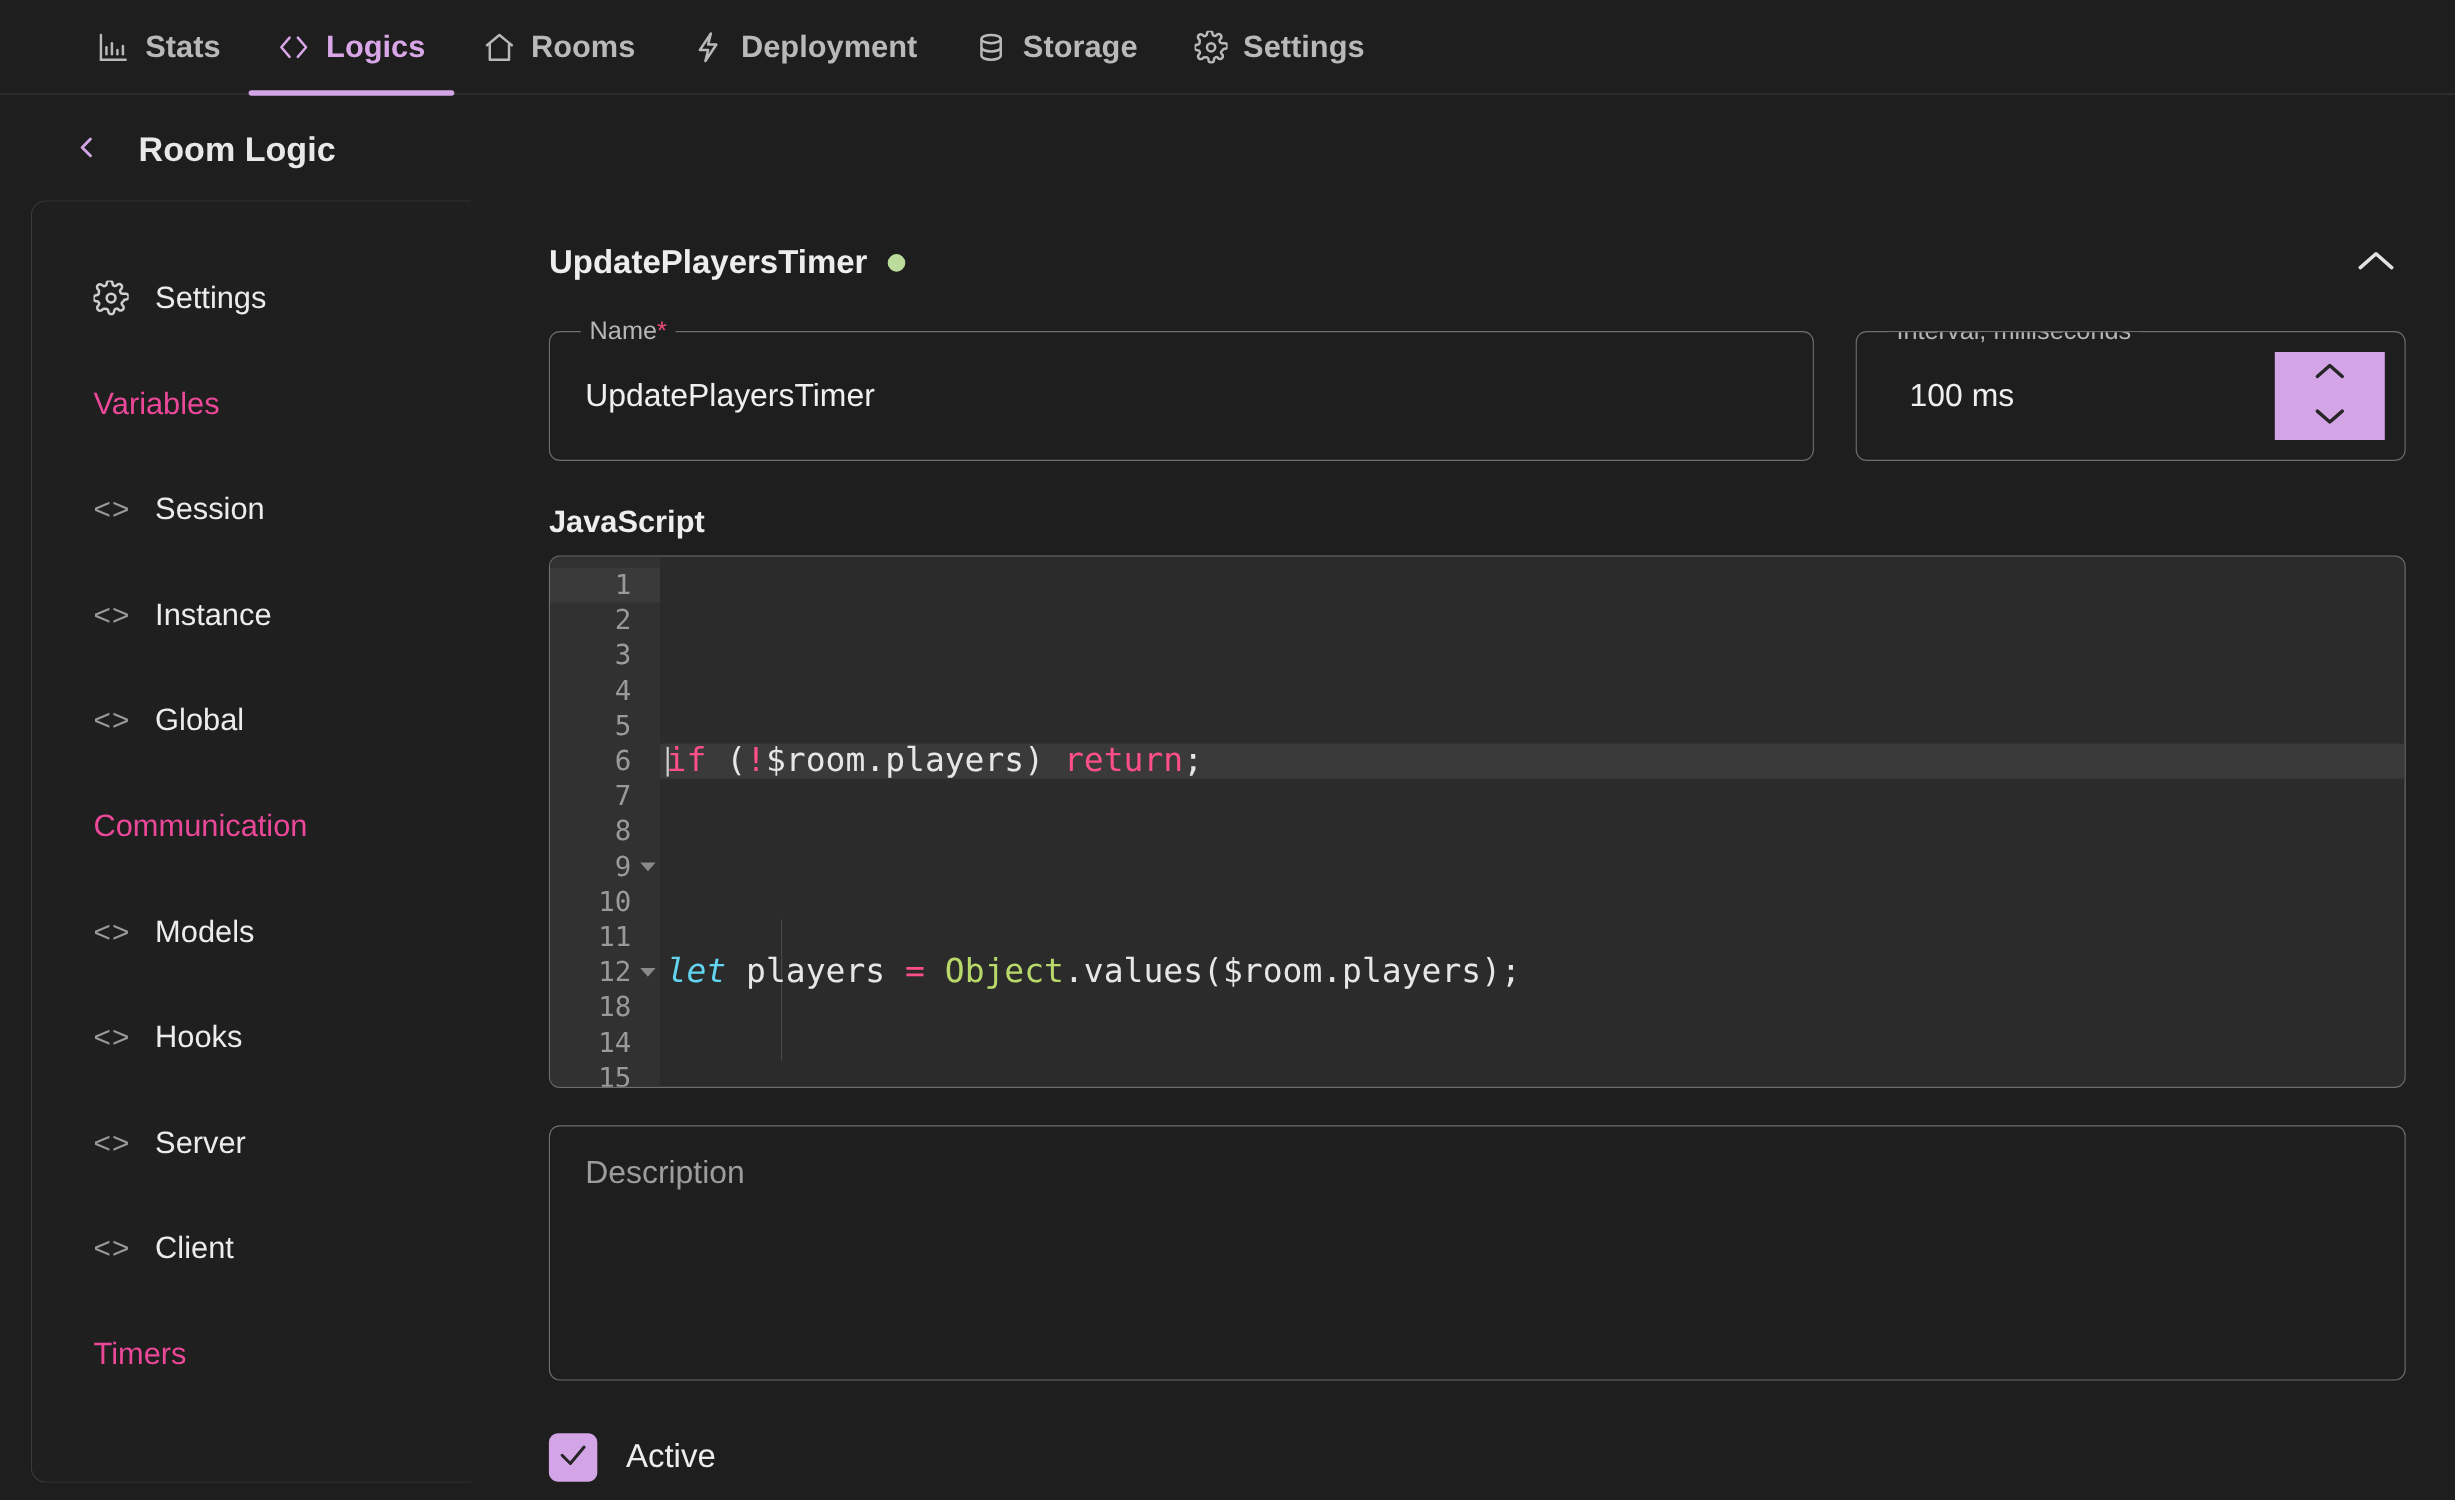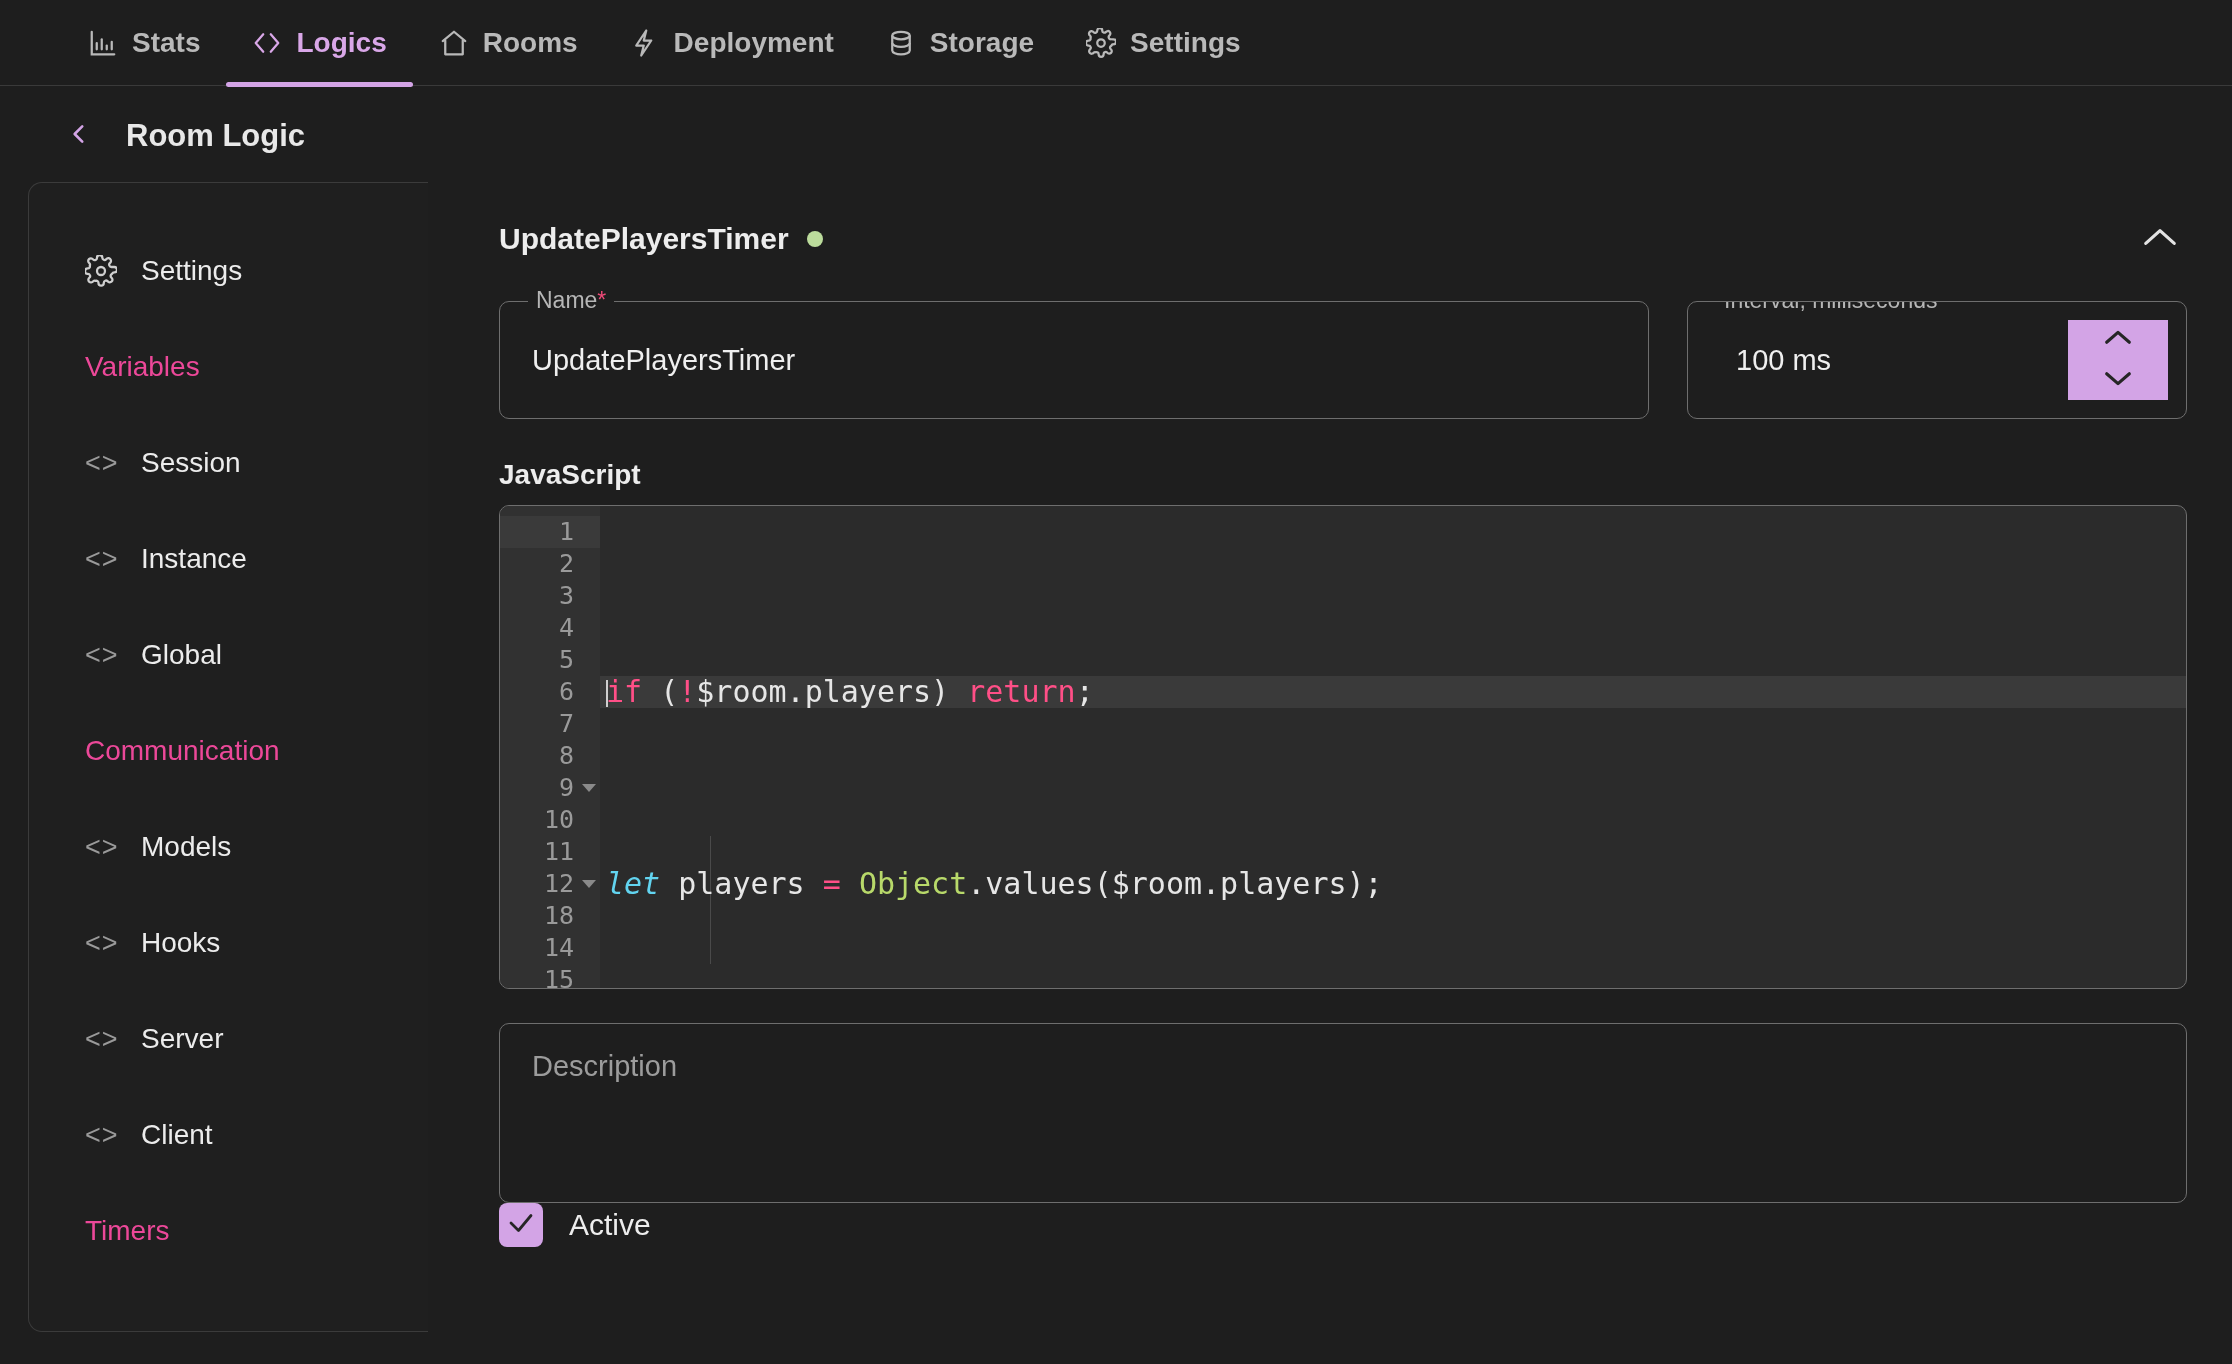--- a/index.html
+++ b/index.html
@@ -236,31 +236,32 @@
   .t-kw   { color: #ff4f87; }
   .t-decl { color: #62d4f0; font-style: italic; }
   .t-cls  { color: #b8d96a; }
   .t-op   { color: #ff4f87; }
 
   
   .desc {
     margin-top: 34px;
     border: 1px solid #6e6e6e;
     border-radius: 10px;
-    height: 180px;
+    height: 232px;
     padding: 26px 32px;
     color: #9c9c9c;
     font-size: 29px;
   }
 
   
   .active-row {
     display: flex;
     align-items: center;
     gap: 26px;
+    margin-top: 48px;
     cursor: pointer;
     width: max-content;
   }
   .cb {
     width: 44px; height: 44px;
     border-radius: 8px;
     background: #d3a4e6;
     display: flex; align-items: center; justify-content: center;
   }
   .cb svg { width: 30px; height: 30px; }

